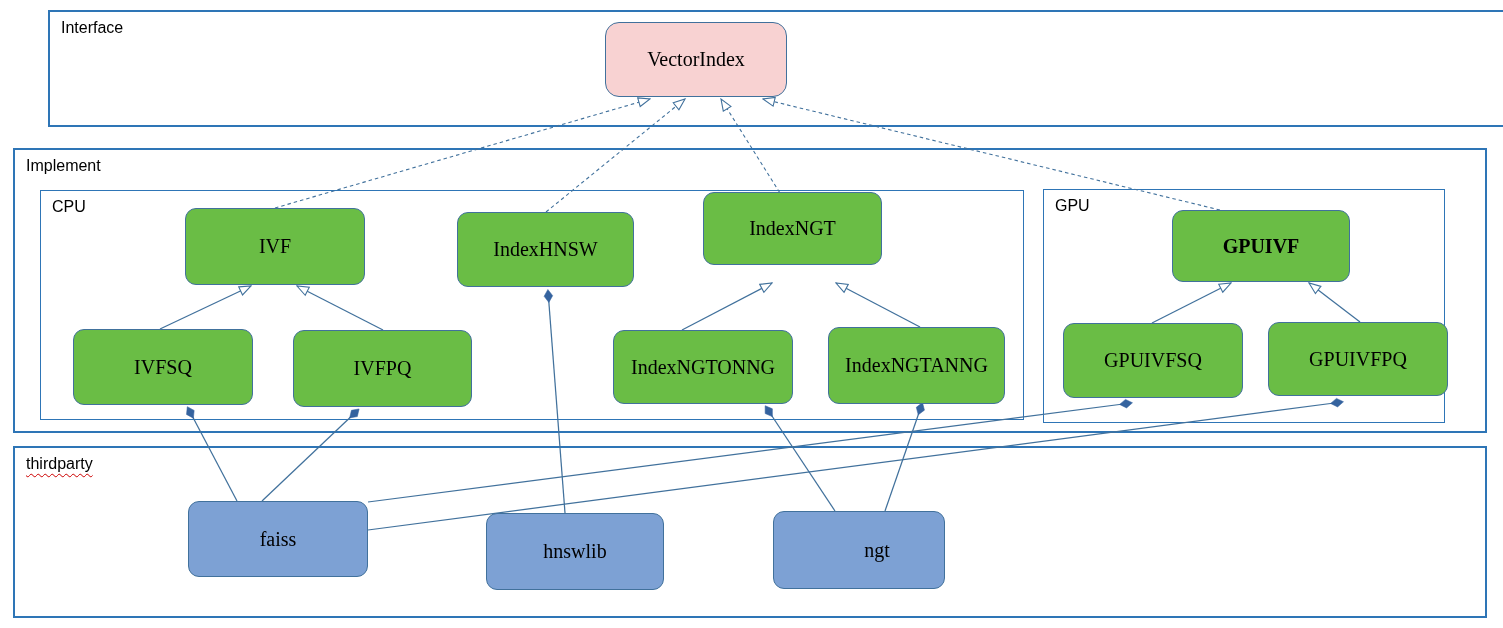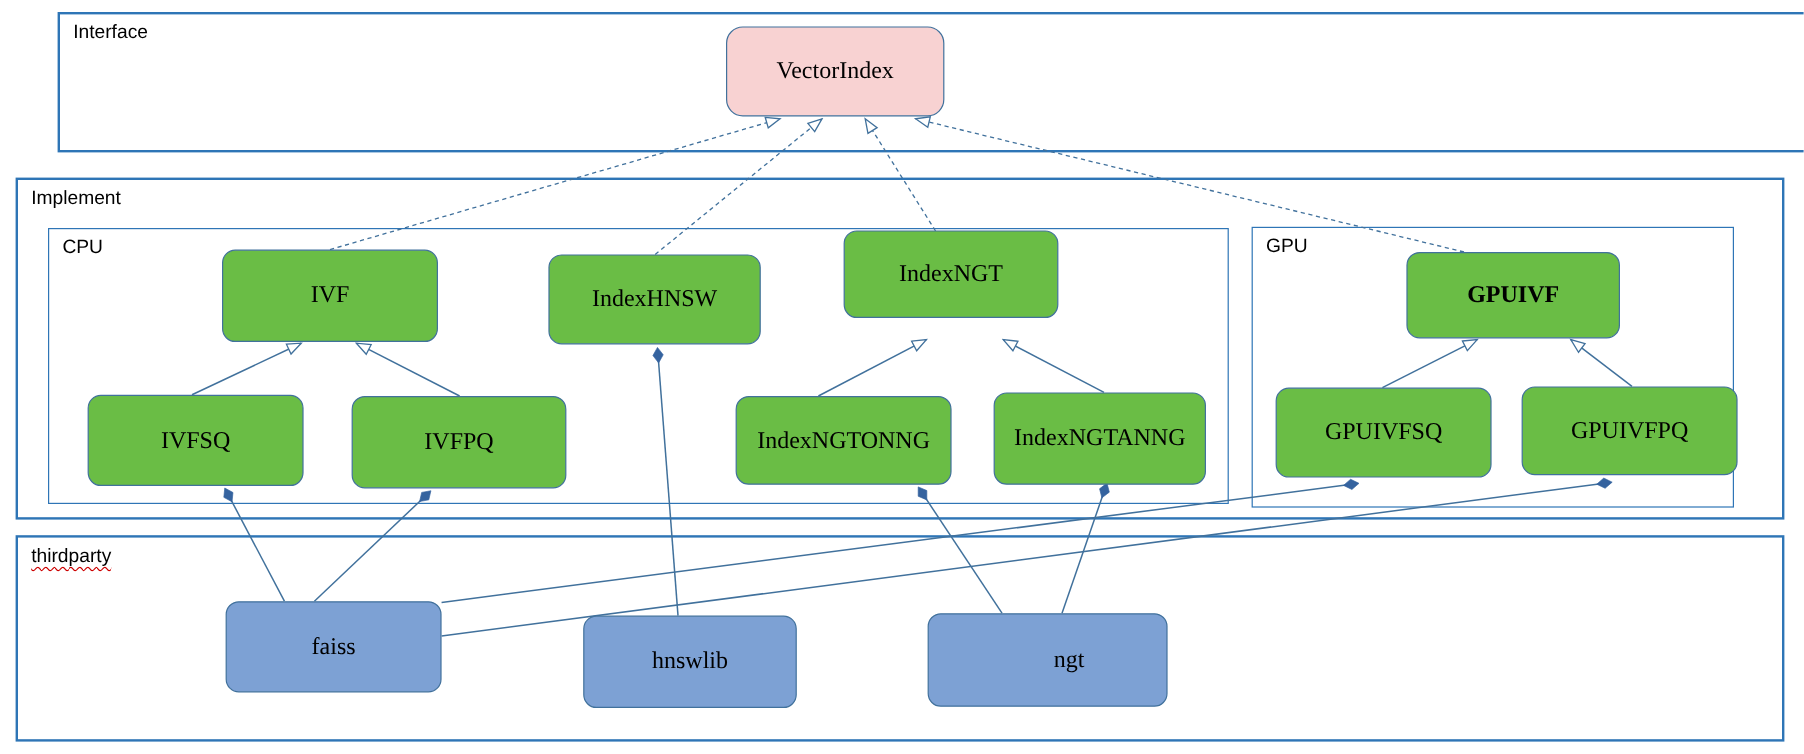--- a/index.html
+++ b/index.html
@@ -106,13 +106,13 @@
 
 <div class="node green" style="left:73px;top:329px;width:180px;height:76px;">IVFSQ</div>
 <div class="node green" style="left:293px;top:330px;width:179px;height:77px;">IVFPQ</div>
 <div class="node green" style="left:613px;top:330px;width:180px;height:74px;">IndexNGTONNG</div>
 <div class="node green" style="left:828px;top:327px;width:177px;height:77px;">IndexNGTANNG</div>
 <div class="node green" style="left:1063px;top:323px;width:180px;height:75px;">GPUIVFSQ</div>
 <div class="node green" style="left:1268px;top:322px;width:180px;height:74px;">GPUIVFPQ</div>
 
 <div class="node blue" style="left:188px;top:501px;width:180px;height:76px;">faiss</div>
 <div class="node blue" style="left:486px;top:513px;width:178px;height:77px;text-align:right;">hnswlib</div>
-<div class="node blue" style="left:773px;top:511px;width:200px;height:78px;padding-left:36px;">ngt</div>
+<div class="node blue" style="left:773px;top:511px;width:172px;height:78px;padding-left:36px;">ngt</div>
 
 </body></html>

